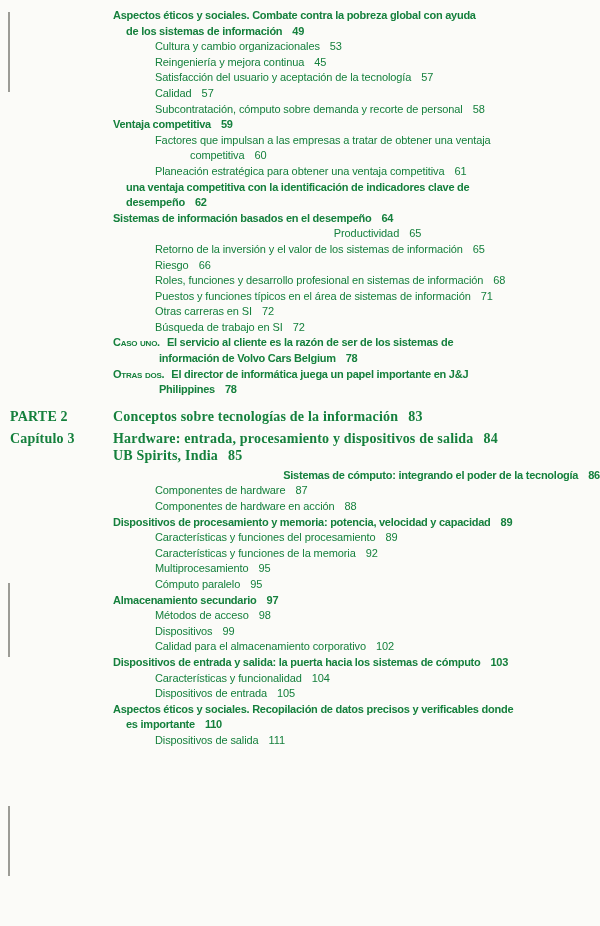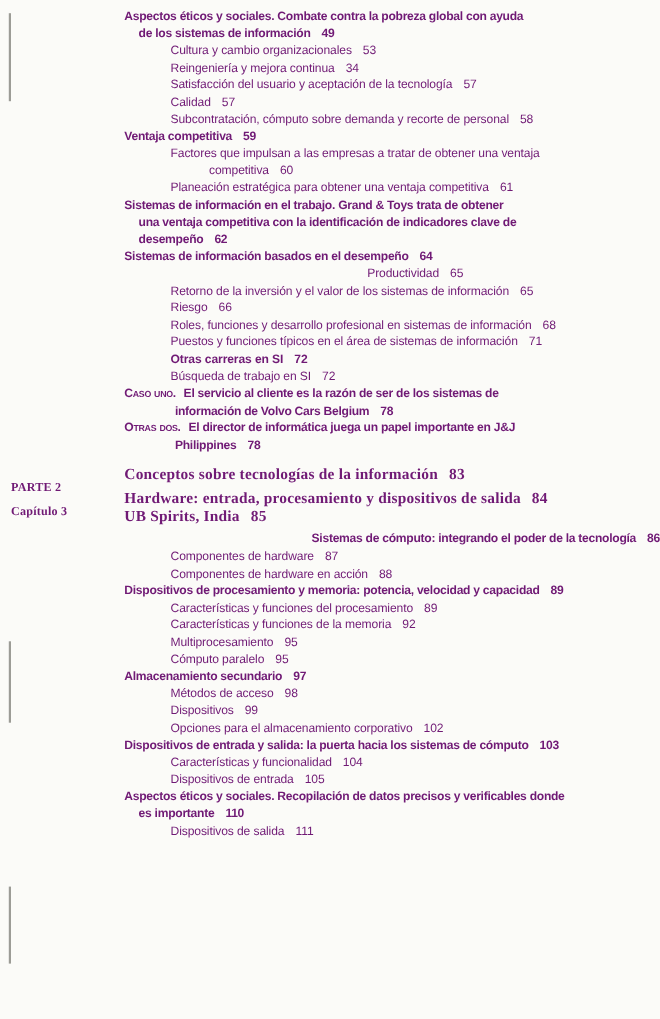--- a/index.html
+++ b/index.html
@@ -50,51 +50,51 @@
   .entry.chapsub .line {
     font-family: "Liberation Serif", serif;
     font-weight: 700;
     font-size: 14px;
     line-height: 17px;
     letter-spacing: 0.2px;
   }
   .row-label {
     position: absolute;
     left: -103px;
-    top: 12px;
+    top: 0;
     font-family: "Liberation Serif", serif;
     font-weight: 700;
-    font-size: 11px;
+    font-size: 14px;
     line-height: 17px;
     letter-spacing: 0.2px;
     white-space: nowrap;
   }
   .smallcaps {
     font-variant: small-caps;
     margin-right: 7px;
   }
   .pageno { margin-left: 10px; }
 </style>
 </head>
 <body>
 
-<div class="page" style="background: rgb(251, 251, 248); color: #701a75;">
+<div class="page" style="background: rgb(251, 251, 248); color: #15803d;">
   <div class="artifact a1"></div>
   <div class="artifact a2"></div>
   <div class="artifact a3"></div>
   <div class="toc">
       <div class="entry bold">
         <div class="line"><span>Aspectos éticos y sociales. Combate contra la pobreza global con ayuda</span></div>
         <div class="line" style="padding-left: 13px;"><span>de los sistemas de información</span><span class="pageno">49</span></div>
       </div>
       <div class="entry normal">
         <div class="line" style="padding-left: 42px;"><span>Cultura y cambio organizacionales</span><span class="pageno">53</span></div>
       </div>
       <div class="entry normal">
-        <div class="line" style="padding-left: 42px;"><span>Reingeniería y mejora continua</span><span class="pageno">34</span></div>
+        <div class="line" style="padding-left: 42px;"><span>Reingeniería y mejora continua</span><span class="pageno">45</span></div>
       </div>
       <div class="entry normal">
         <div class="line" style="padding-left: 42px;"><span>Satisfacción del usuario y aceptación de la tecnología</span><span class="pageno">57</span></div>
       </div>
       <div class="entry normal">
         <div class="line" style="padding-left: 42px;"><span>Calidad</span><span class="pageno">57</span></div>
       </div>
       <div class="entry normal">
         <div class="line" style="padding-left: 42px;"><span>Subcontratación, cómputo sobre demanda y recorte de personal</span><span class="pageno">58</span></div>
       </div>
@@ -102,21 +102,20 @@
         <div class="line"><span>Ventaja competitiva</span><span class="pageno">59</span></div>
       </div>
       <div class="entry normal">
         <div class="line" style="padding-left: 42px;"><span>Factores que impulsan a las empresas a tratar de obtener una ventaja</span></div>
         <div class="line" style="padding-left: 77px;"><span>competitiva</span><span class="pageno">60</span></div>
       </div>
       <div class="entry normal">
         <div class="line" style="padding-left: 42px;"><span>Planeación estratégica para obtener una ventaja competitiva</span><span class="pageno">61</span></div>
       </div>
       <div class="entry bold">
-        <div class="line"><span>Sistemas de información en el trabajo. Grand &amp; Toys trata de obtener</span></div>
         <div class="line" style="padding-left: 13px;"><span>una ventaja competitiva con la identificación de indicadores clave de</span></div>
         <div class="line" style="padding-left: 13px;"><span>desempeño</span><span class="pageno">62</span></div>
       </div>
       <div class="entry bold">
         <div class="line"><span>Sistemas de información basados en el desempeño</span><span class="pageno">64</span></div>
       </div>
       <div class="entry normal">
         <div class="line" style="padding-left: 42px; text-align: center;"><span>Productividad</span><span class="pageno">65</span></div>
       </div>
       <div class="entry normal">
@@ -125,21 +124,21 @@
       <div class="entry normal">
         <div class="line" style="padding-left: 42px;"><span>Riesgo</span><span class="pageno">66</span></div>
       </div>
       <div class="entry normal">
         <div class="line" style="padding-left: 42px;"><span>Roles, funciones y desarrollo profesional en sistemas de información</span><span class="pageno">68</span></div>
       </div>
       <div class="entry normal">
         <div class="line" style="padding-left: 42px;"><span>Puestos y funciones típicos en el área de sistemas de información</span><span class="pageno">71</span></div>
       </div>
       <div class="entry normal">
-        <div class="line" style="padding-left: 42px; font-weight: bold;"><span>Otras carreras en SI</span><span class="pageno">72</span></div>
+        <div class="line" style="padding-left: 42px;"><span>Otras carreras en SI</span><span class="pageno">72</span></div>
       </div>
       <div class="entry normal">
         <div class="line" style="padding-left: 42px;"><span>Búsqueda de trabajo en SI</span><span class="pageno">72</span></div>
       </div>
       <div class="entry caso">
         <div class="line"><span class="smallcaps">Caso uno.</span><span>El servicio al cliente es la razón de ser de los sistemas de</span></div>
         <div class="line" style="padding-left: 46px;"><span>información de Volvo Cars Belgium</span><span class="pageno">78</span></div>
       </div>
       <div class="entry caso">
         <div class="line"><span class="smallcaps">Otras dos.</span><span>El director de informática juega un papel importante en J&amp;J</span></div>
@@ -183,21 +182,21 @@
       <div class="entry bold">
         <div class="line"><span>Almacenamiento secundario</span><span class="pageno">97</span></div>
       </div>
       <div class="entry normal">
         <div class="line" style="padding-left: 42px;"><span>Métodos de acceso</span><span class="pageno">98</span></div>
       </div>
       <div class="entry normal">
         <div class="line" style="padding-left: 42px;"><span>Dispositivos</span><span class="pageno">99</span></div>
       </div>
       <div class="entry normal">
-        <div class="line" style="padding-left: 42px;"><span>Opciones para el almacenamiento corporativo</span><span class="pageno">102</span></div>
+        <div class="line" style="padding-left: 42px;"><span>Calidad para el almacenamiento corporativo</span><span class="pageno">102</span></div>
       </div>
       <div class="entry bold">
         <div class="line"><span>Dispositivos de entrada y salida: la puerta hacia los sistemas de cómputo</span><span class="pageno">103</span></div>
       </div>
       <div class="entry normal">
         <div class="line" style="padding-left: 42px;"><span>Características y funcionalidad</span><span class="pageno">104</span></div>
       </div>
       <div class="entry normal">
         <div class="line" style="padding-left: 42px;"><span>Dispositivos de entrada</span><span class="pageno">105</span></div>
       </div>

